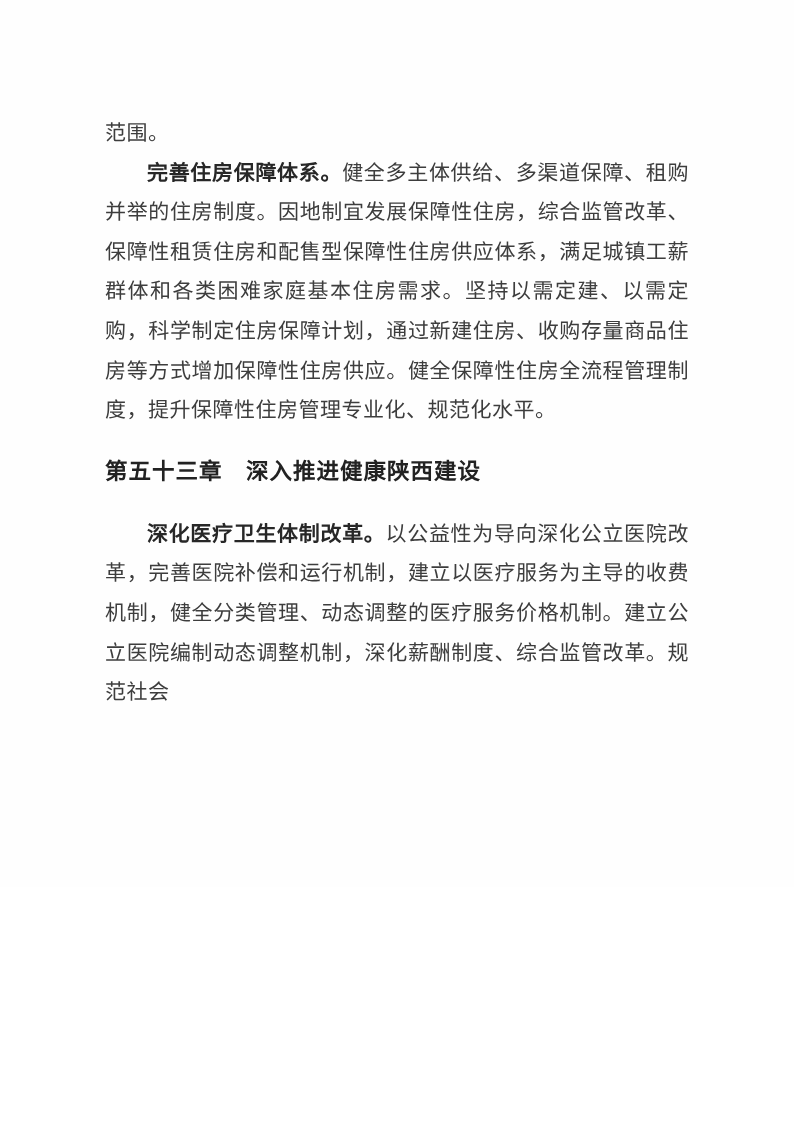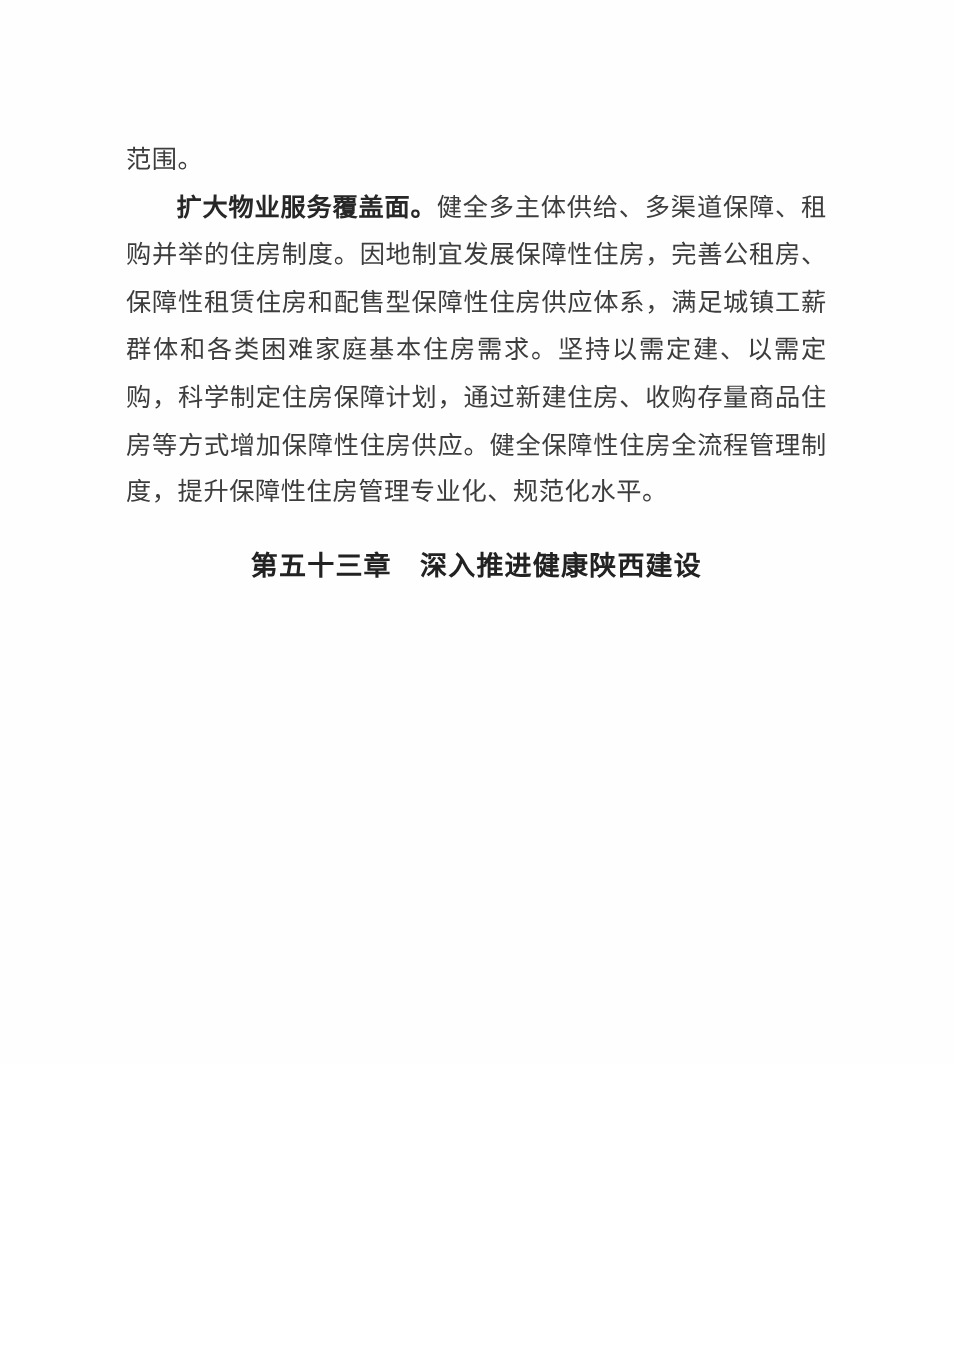--- a/index.html
+++ b/index.html
@@ -37,21 +37,21 @@
     font-weight: 700;
     color: #272727;
   }
   .chapter-heading {
     margin: 26px 0 28px 0;
     font-family: "Liberation Sans", sans-serif;
     font-size: 22.5px;
     line-height: 30px;
     font-weight: 700;
     color: #222222;
-    text-align: center;
+    text-align: left;
     letter-spacing: 1px;
   }
   .page-number {
     position: absolute;
     left: 118px;
     top: 998px;
     font-size: 19px;
     line-height: 26px;
     color: #333333;
     letter-spacing: 4px;
@@ -60,22 +60,23 @@
   }
 </style>
 </head>
 <body>
 
 <div class="page">
   <div class="content">
 
     <p class="para"><span>范围。</span></p>
 
-    <p class="para indent"><span class="lead">扩大物业服务覆盖面。</span><span>健全多主体供给、多渠道保障、租购并举的住房制度。因地制宜发展保障性住房，完善公租房、保障性租赁住房和配售型保障性住房供应体系，满足城镇工薪群体和各类困难家庭基本住房需求。坚持以需定建、以需定购，科学制定住房保障计划，通过新建住房、收购存量商品住房等方式增加保障性住房供应。健全保障性住房全流程管理制度，提升保障性住房管理专业化、规范化水平。</span></p>
+    <p class="para indent"><span class="lead">完善住房保障体系。</span><span>健全多主体供给、多渠道保障、租购并举的住房制度。因地制宜发展保障性住房，综合监管改革、保障性租赁住房和配售型保障性住房供应体系，满足城镇工薪群体和各类困难家庭基本住房需求。坚持以需定建、以需定购，科学制定住房保障计划，通过新建住房、收购存量商品住房等方式增加保障性住房供应。健全保障性住房全流程管理制度，提升保障性住房管理专业化、规范化水平。</span></p>
 
 
     <h2 class="chapter-heading">第五十三章　深入推进健康陕西建设</h2>
 
+    <p class="para indent"><span class="lead">深化医疗卫生体制改革。</span><span>以公益性为导向深化公立医院改革，完善医院补偿和运行机制，建立以医疗服务为主导的收费机制，健全分类管理、动态调整的医疗服务价格机制。建立公立医院编制动态调整机制，深化薪酬制度、综合监管改革。规范社会</span></p>
 
   </div>
 
   <div class="page-number">— 126 —</div>
 </div>
 
 </body></html>

